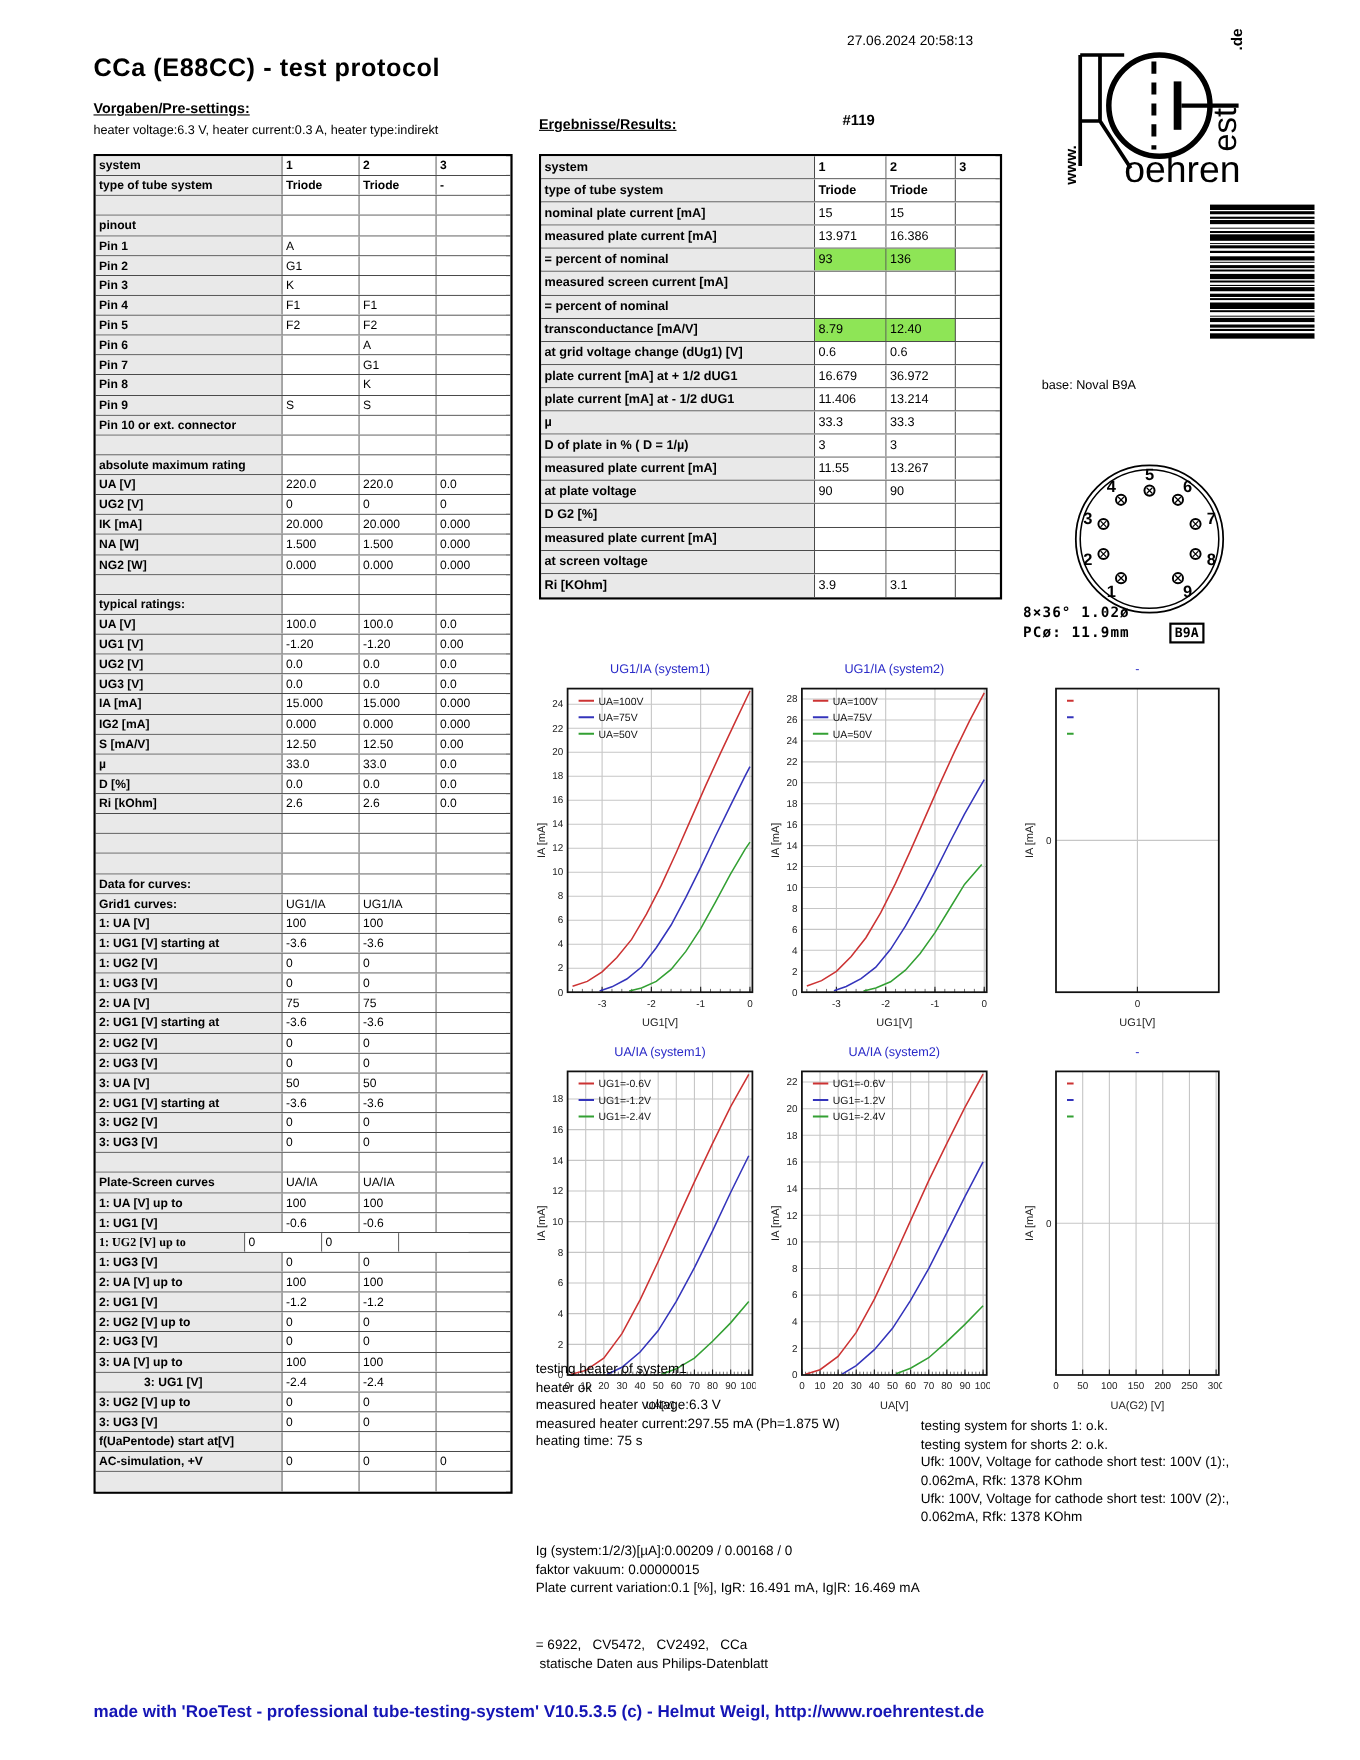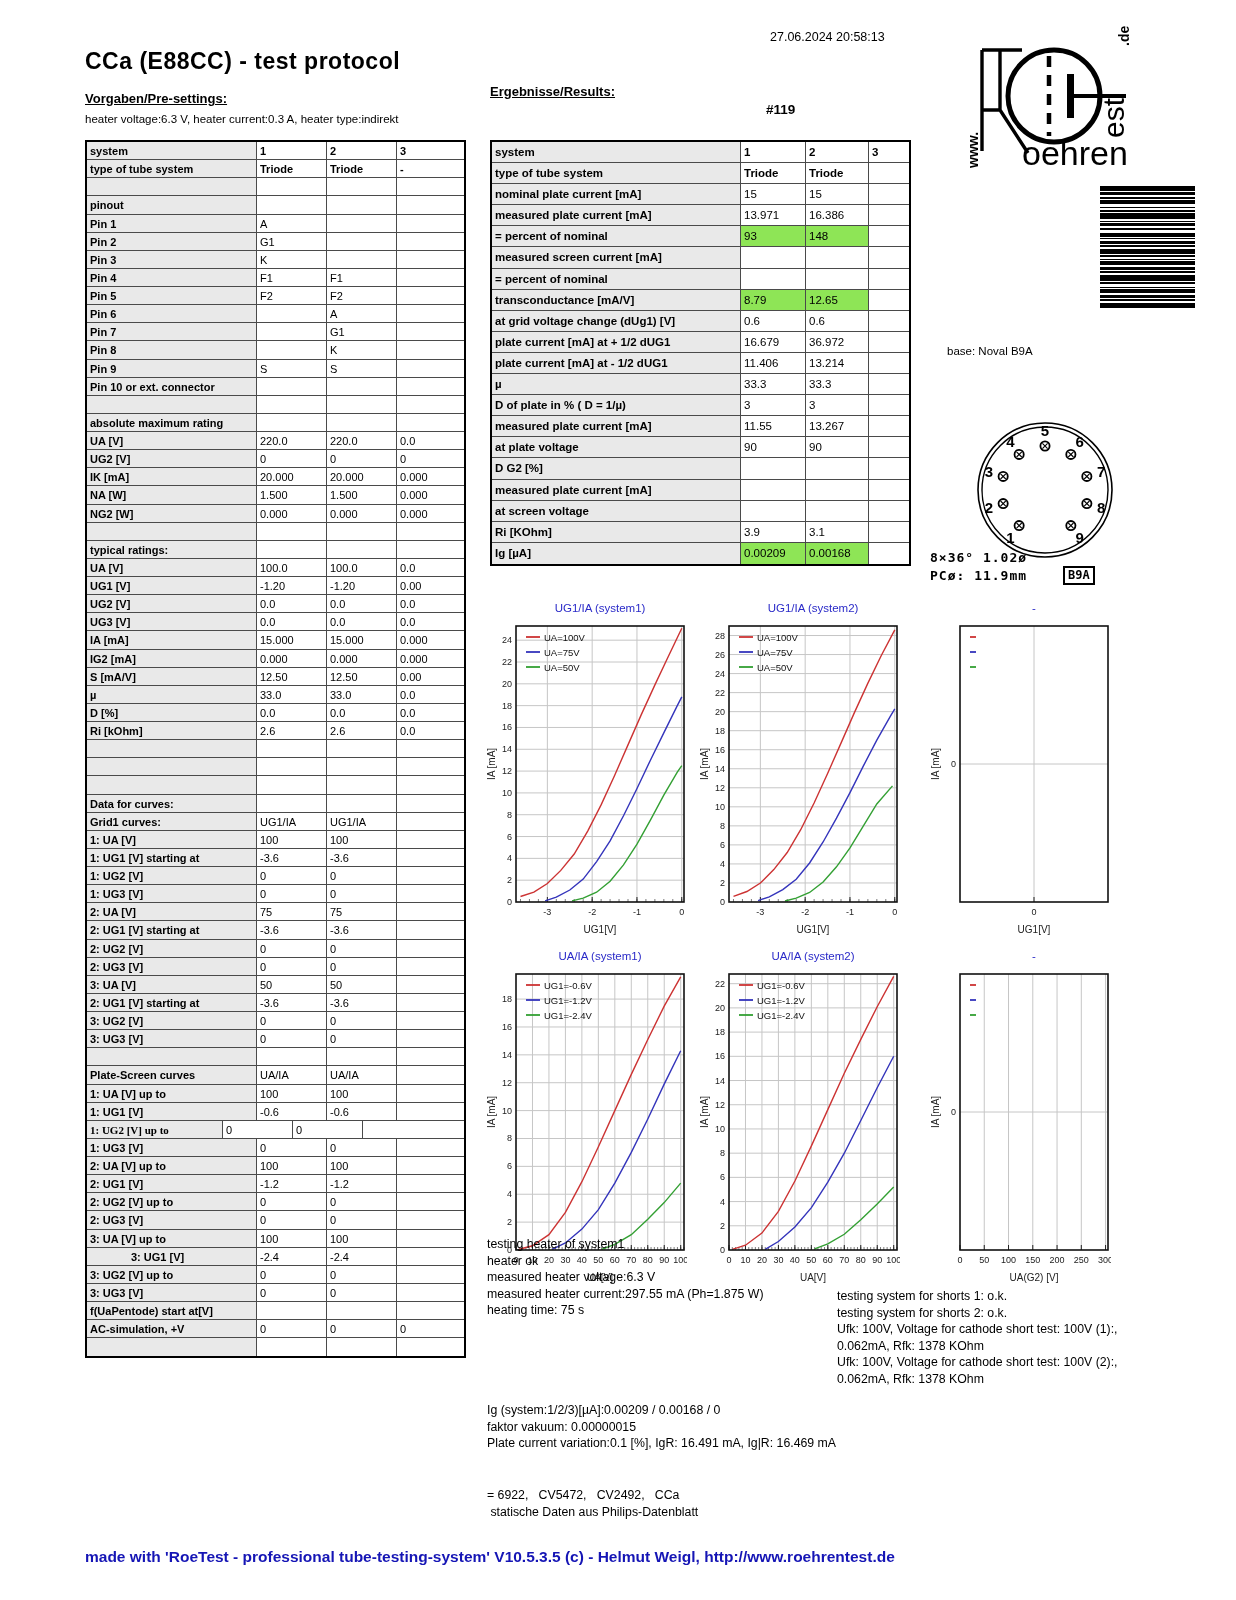--- a/index.html
+++ b/index.html
@@ -32,21 +32,21 @@
   .barcode div{width:100%;}
 </style>
 </head>
 <body>
 
 <div class="page">
 
   <div class="abs datetime">27.06.2024  20:58:13</div>
   <div class="abs doc-title">CCa (E88CC)  -  test protocol</div>
   <div class="abs sec-label" style="left:85px;top:91px">Vorgaben/Pre-settings:</div>
-  <div class="abs sec-label" style="left:490px;top:84px">Ergebnisse/Results:</div>
+  <div class="abs sec-label" style="left:490px;top:105px">Ergebnisse/Results:</div>
   <div class="abs heater-line">heater voltage:6.3 V, heater current:0.3 A, heater type:indirekt</div>
   <div class="abs serial">#119</div>
 
   <svg class="abs" style="left:966px;top:20px" width="172" height="152" viewBox="0 0 172 152">
     <g fill="none" stroke="#000">
       <circle cx="88" cy="76" r="46" stroke-width="5"></circle>
       <line x1="83" y1="36" x2="83" y2="116" stroke-width="4.5" stroke-dasharray="11 8"></line>
       <rect x="101" y="54" width="7" height="44" fill="#000" stroke="none"></rect>
       <line x1="108" y1="76" x2="160" y2="76" stroke-width="4"></line>
       <path d="M16,30 V131 M34,30 V90 M16,30 H56 M16,90 H34 M34,90 L62,133" stroke-width="3.4"></path>
@@ -596,39 +596,39 @@
       </div>
       <div class="trow" style="height: 21.1px;">
         <div class="tcell lbl" style="width: 249px; font-size: 11.5px; line-height: 19.1px;">measured plate current [mA]</div>
         <div class="tcell val" style="width: 65px; font-size: 11.5px; line-height: 19.1px;">13.971</div>
         <div class="tcell val" style="width: 63px; font-size: 11.5px; line-height: 19.1px;">16.386</div>
         <div class="tcell val" style="width: 36px; font-size: 11.5px; line-height: 19.1px;"></div>
       </div>
       <div class="trow" style="height: 21.1px;">
         <div class="tcell lbl" style="width: 249px; font-size: 11.5px; line-height: 19.1px;">= percent of nominal</div>
         <div class="tcell val green" style="width: 65px; font-size: 11.5px; line-height: 19.1px;">93</div>
-        <div class="tcell val green" style="width: 63px; font-size: 11.5px; line-height: 19.1px;">148</div>
+        <div class="tcell val green" style="width: 63px; font-size: 11.5px; line-height: 19.1px;">136</div>
         <div class="tcell val" style="width: 36px; font-size: 11.5px; line-height: 19.1px;"></div>
       </div>
       <div class="trow" style="height: 21.1px;">
         <div class="tcell lbl" style="width: 249px; font-size: 11.5px; line-height: 19.1px;">measured screen current [mA]</div>
         <div class="tcell val" style="width: 65px; font-size: 11.5px; line-height: 19.1px;"></div>
         <div class="tcell val" style="width: 63px; font-size: 11.5px; line-height: 19.1px;"></div>
         <div class="tcell val" style="width: 36px; font-size: 11.5px; line-height: 19.1px;"></div>
       </div>
       <div class="trow" style="height: 21.1px;">
         <div class="tcell lbl" style="width: 249px; font-size: 11.5px; line-height: 19.1px;">= percent of nominal</div>
         <div class="tcell val" style="width: 65px; font-size: 11.5px; line-height: 19.1px;"></div>
         <div class="tcell val" style="width: 63px; font-size: 11.5px; line-height: 19.1px;"></div>
         <div class="tcell val" style="width: 36px; font-size: 11.5px; line-height: 19.1px;"></div>
       </div>
       <div class="trow" style="height: 21.1px;">
         <div class="tcell lbl" style="width: 249px; font-size: 11.5px; line-height: 19.1px;">transconductance [mA/V]</div>
         <div class="tcell val green" style="width: 65px; font-size: 11.5px; line-height: 19.1px;">8.79</div>
-        <div class="tcell val green" style="width: 63px; font-size: 11.5px; line-height: 19.1px;">12.65</div>
+        <div class="tcell val green" style="width: 63px; font-size: 11.5px; line-height: 19.1px;">12.40</div>
         <div class="tcell val" style="width: 36px; font-size: 11.5px; line-height: 19.1px;"></div>
       </div>
       <div class="trow" style="height: 21.1px;">
         <div class="tcell lbl" style="width: 249px; font-size: 11.5px; line-height: 19.1px;">at grid voltage change (dUg1) [V]</div>
         <div class="tcell val" style="width: 65px; font-size: 11.5px; line-height: 19.1px;">0.6</div>
         <div class="tcell val" style="width: 63px; font-size: 11.5px; line-height: 19.1px;">0.6</div>
         <div class="tcell val" style="width: 36px; font-size: 11.5px; line-height: 19.1px;"></div>
       </div>
       <div class="trow" style="height: 21.1px;">
         <div class="tcell lbl" style="width: 249px; font-size: 11.5px; line-height: 19.1px;">plate current [mA] at + 1/2 dUG1</div>
@@ -681,26 +681,20 @@
       <div class="trow" style="height: 21.1px;">
         <div class="tcell lbl" style="width: 249px; font-size: 11.5px; line-height: 19.1px;">at screen voltage</div>
         <div class="tcell val" style="width: 65px; font-size: 11.5px; line-height: 19.1px;"></div>
         <div class="tcell val" style="width: 63px; font-size: 11.5px; line-height: 19.1px;"></div>
         <div class="tcell val" style="width: 36px; font-size: 11.5px; line-height: 19.1px;"></div>
       </div>
       <div class="trow" style="height: 21.1px;">
         <div class="tcell lbl" style="width: 249px; font-size: 11.5px; line-height: 19.1px;">Ri [KOhm]</div>
         <div class="tcell val" style="width: 65px; font-size: 11.5px; line-height: 19.1px;">3.9</div>
         <div class="tcell val" style="width: 63px; font-size: 11.5px; line-height: 19.1px;">3.1</div>
-        <div class="tcell val" style="width: 36px; font-size: 11.5px; line-height: 19.1px;"></div>
-      </div>
-      <div class="trow" style="height: 21.1px;">
-        <div class="tcell lbl" style="width: 249px; font-size: 11.5px; line-height: 19.1px;">Ig [µA]</div>
-        <div class="tcell val green" style="width: 65px; font-size: 11.5px; line-height: 19.1px;">0.00209</div>
-        <div class="tcell val green" style="width: 63px; font-size: 11.5px; line-height: 19.1px;">0.00168</div>
         <div class="tcell val" style="width: 36px; font-size: 11.5px; line-height: 19.1px;"></div>
       </div>
     </div>
 
   <div id="charts">
       <div class="chart" style="left: 486px; top: 596px; width: 201px; height: 344px;"><svg width="201" height="344">
           <text x="114" y="16" text-anchor="middle" font-size="11.5" fill="#2a2ac8" font-family="Liberation Sans, sans-serif">UG1/IA (system1)</text>
           <rect x="30" y="30" width="168" height="276" fill="#fff"></rect>
           <line x1="61.36000000000001" y1="30" x2="61.36000000000001" y2="306" stroke="#c6c6c6" stroke-width="1"></line>
           <line x1="106.16000000000001" y1="30" x2="106.16000000000001" y2="306" stroke="#c6c6c6" stroke-width="1"></line>

